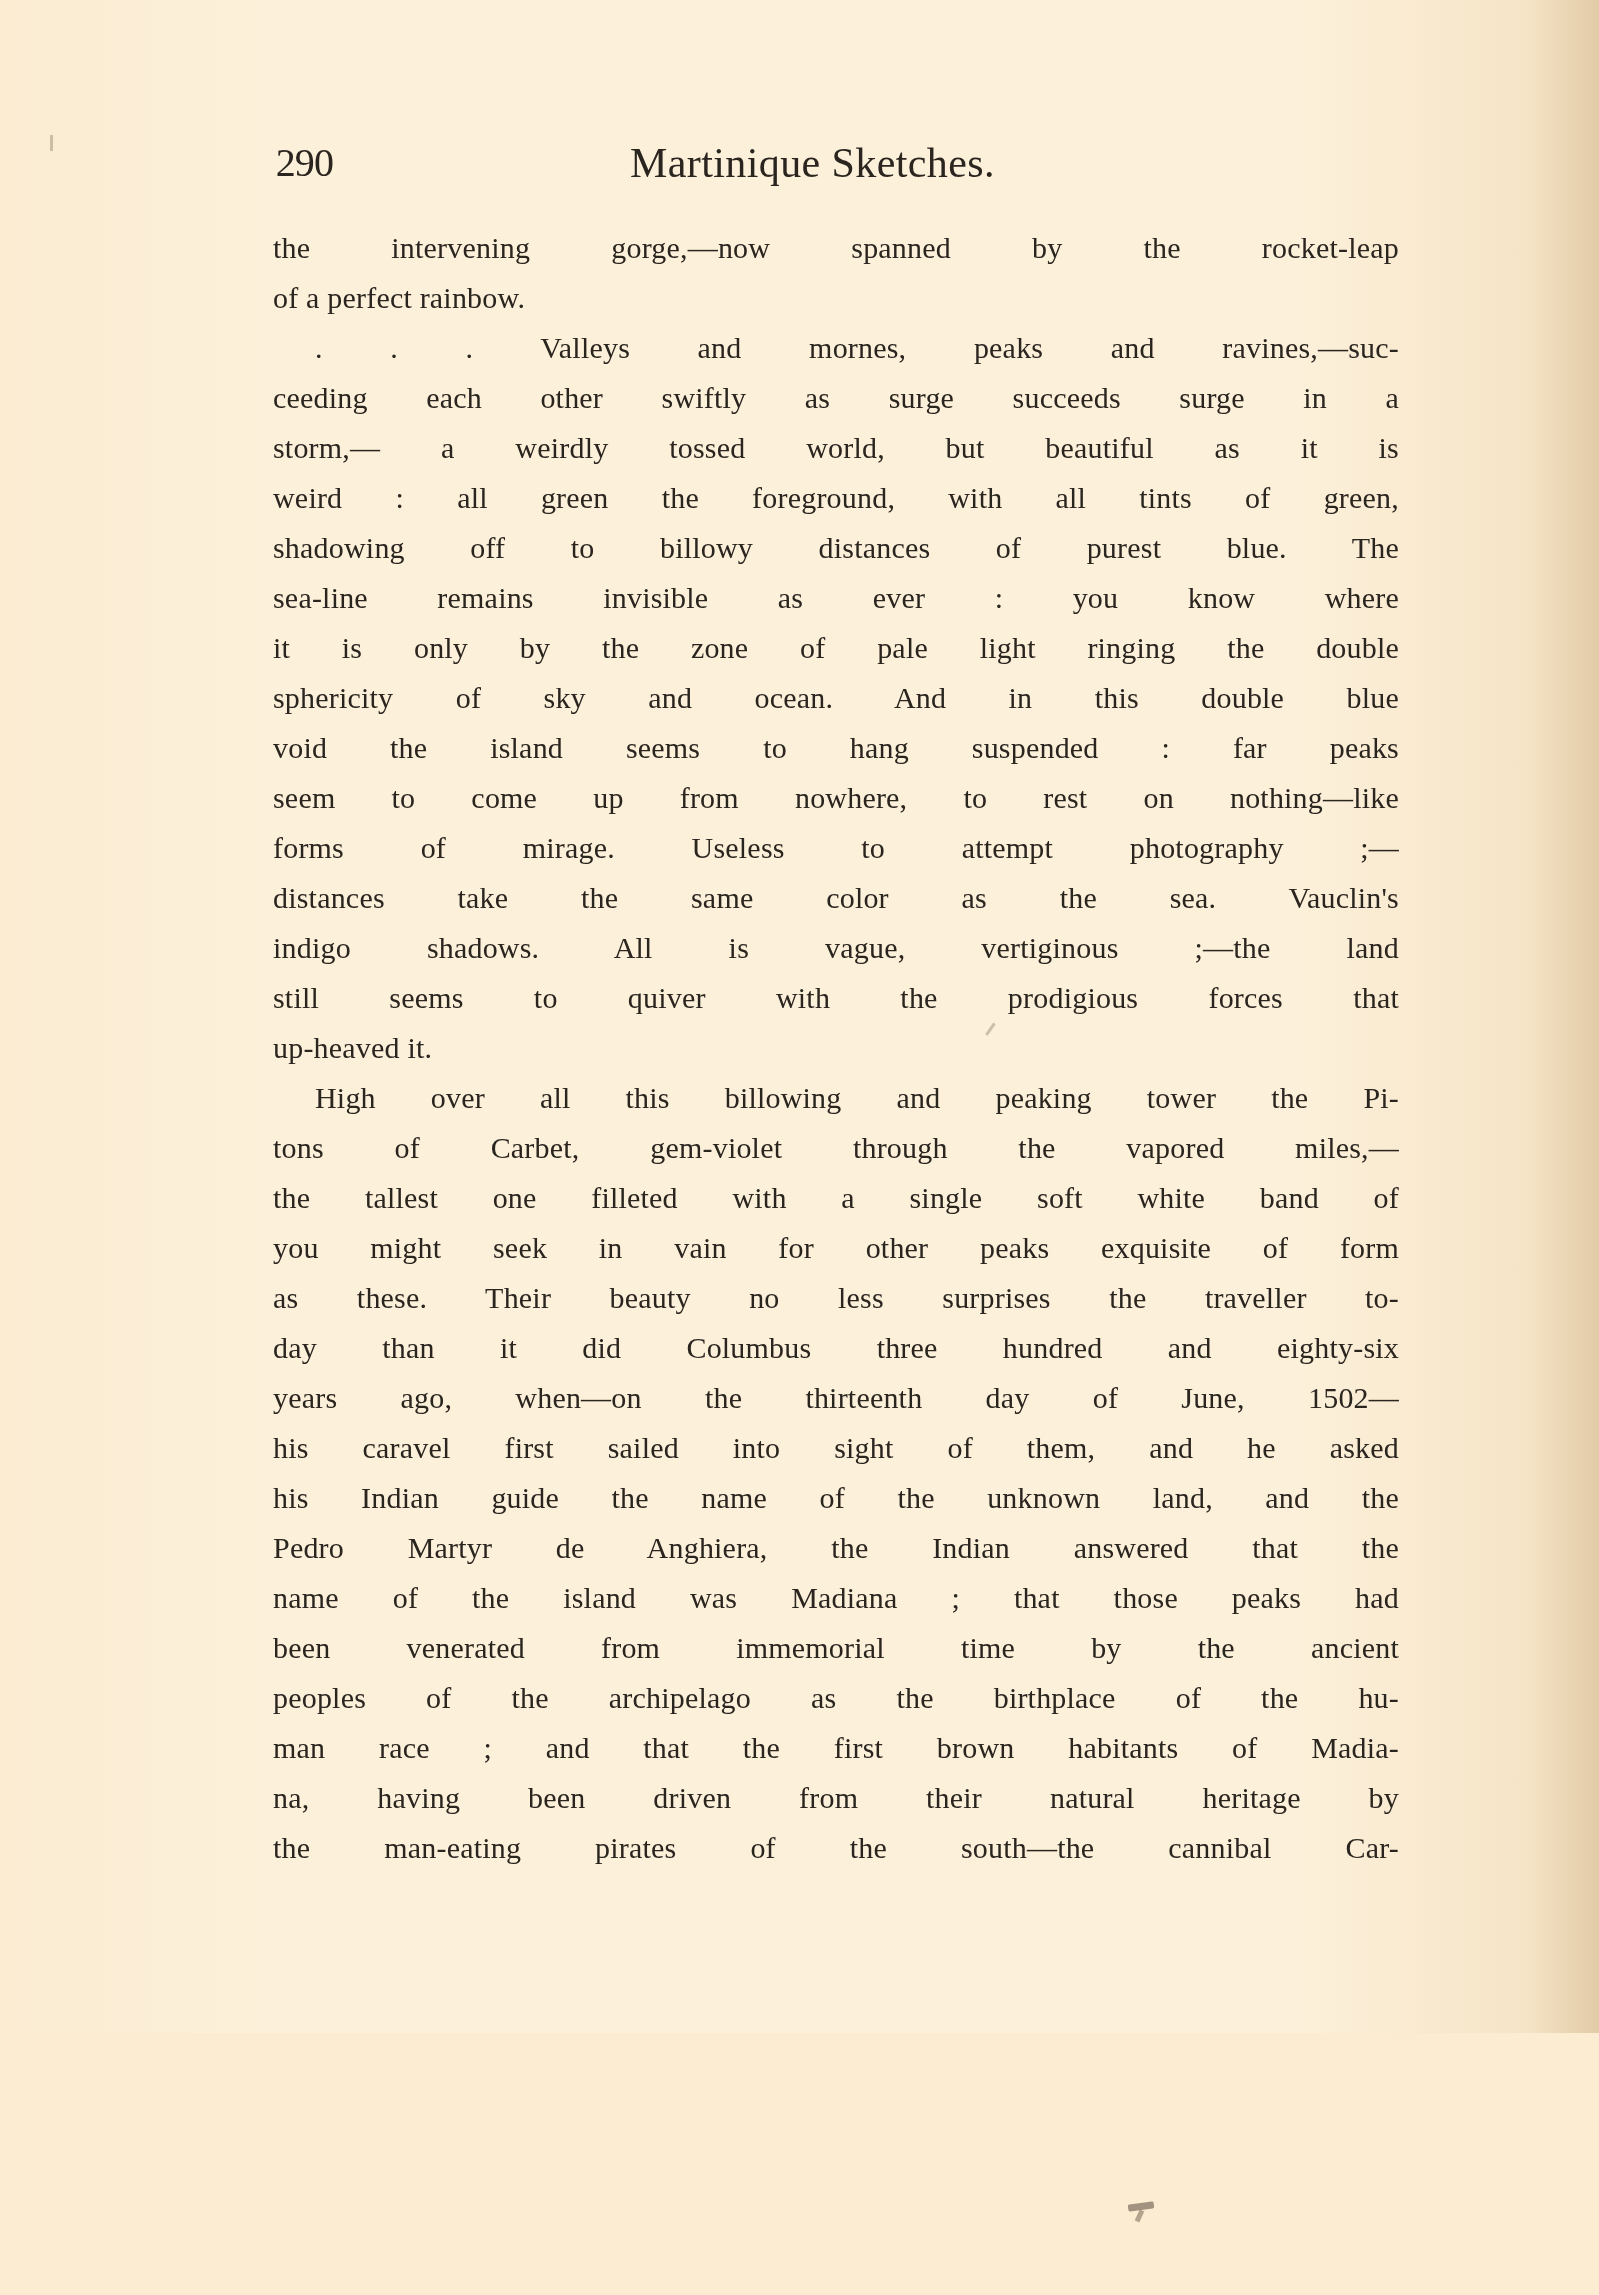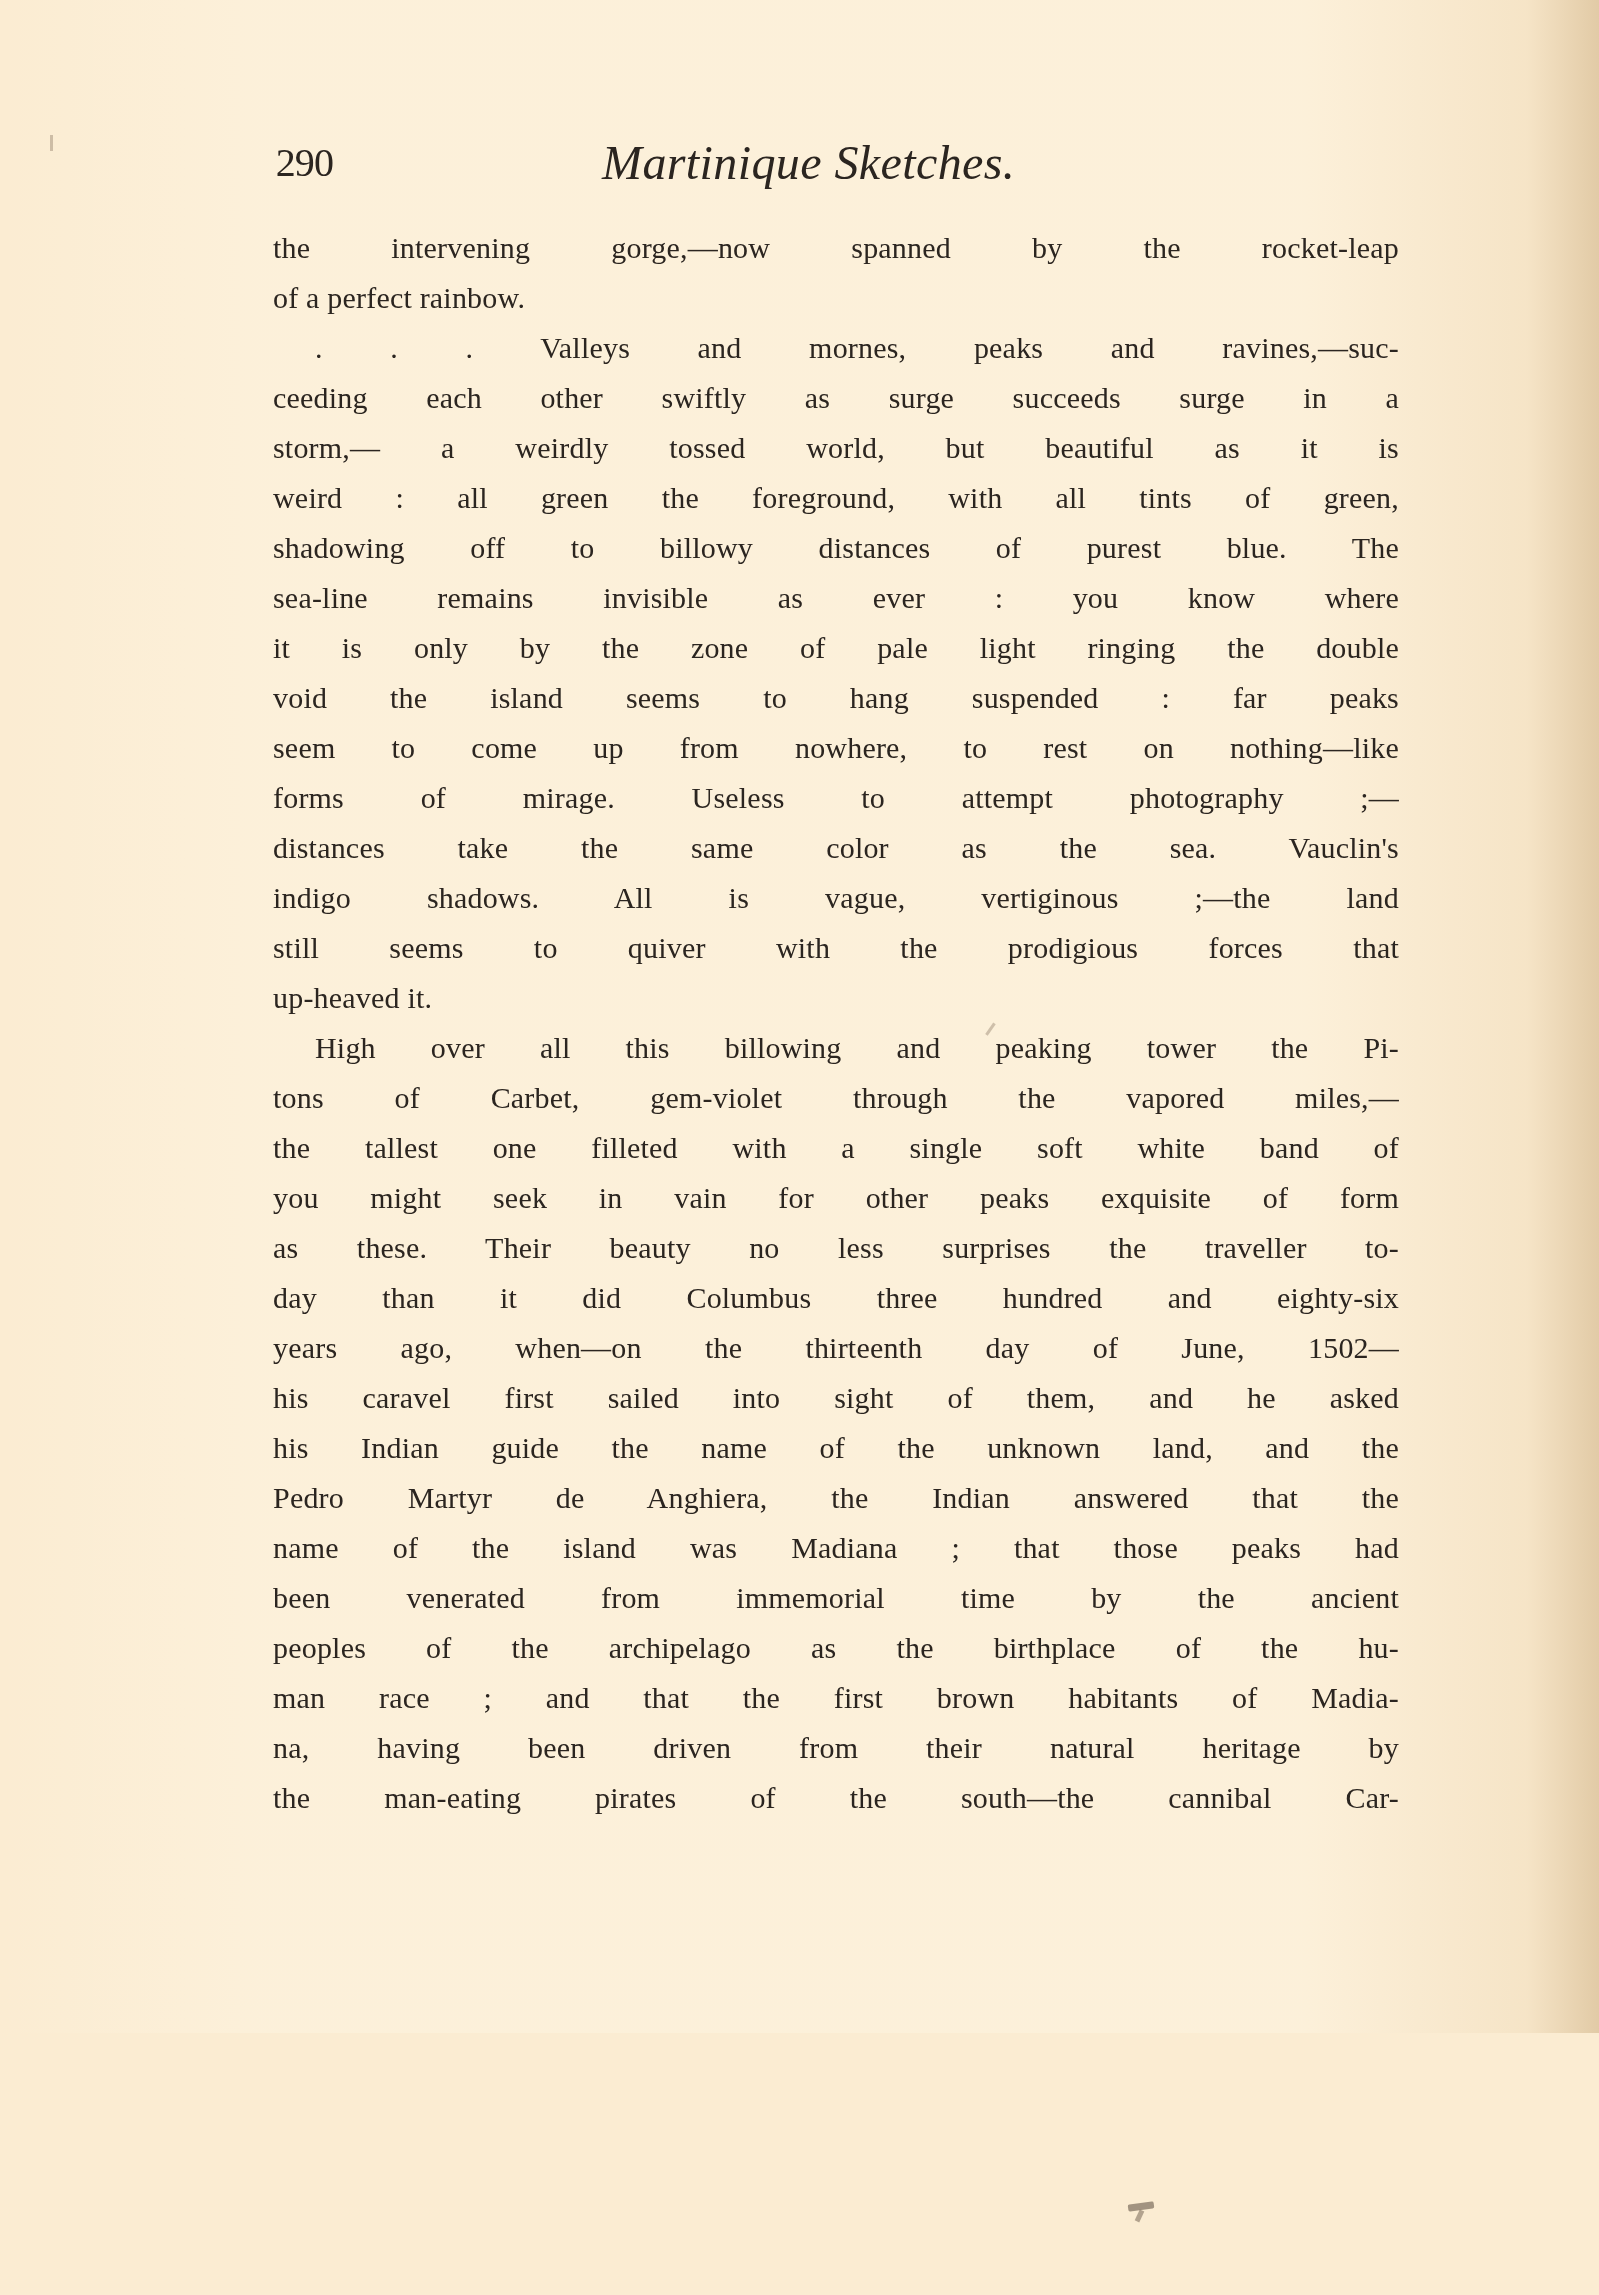--- a/index.html
+++ b/index.html
@@ -39,25 +39,24 @@
   .page-number {
     position: absolute;
     left: 1.7px;
     top: 0;
     font-size: 40px;
     line-height: 52px;
     letter-spacing: -0.9px;
   }
   .running-title {
     position: absolute;
-    left: 328px;
+    left: 356px;
     top: 0;
-    font-size: 48px;
+    font-size: 42px;
     line-height: 52px;
-    font-style: italic;
     letter-spacing: 0.4px;
   }
   .body-text {
     position: absolute;
     left: 273px;
     top: 223px;
     width: 1126px;
   }
   .line {
     display: block;
@@ -113,20 +112,21 @@
   <div class="body-text" id="body-text">
       <span class="line">the intervening gorge,—now spanned by the rocket-leap</span>
       <span class="line last">of a perfect rainbow.</span>
       <span class="line indent">. . . Valleys and mornes, peaks and ravines,—suc-</span>
       <span class="line">ceeding each other swiftly as surge succeeds surge in a</span>
       <span class="line">storm,— a weirdly tossed world, but beautiful as it is</span>
       <span class="line">weird : all green the foreground, with all tints of green,</span>
       <span class="line">shadowing off to billowy distances of purest blue.  The</span>
       <span class="line">sea-line remains invisible as ever : you know where</span>
       <span class="line">it is only by the zone of pale light ringing the double</span>
+      <span class="line">sphericity of sky and ocean.  And in this double blue</span>
       <span class="line">void the island seems to hang suspended : far peaks</span>
       <span class="line">seem to come up from nowhere, to rest on nothing—like</span>
       <span class="line">forms of mirage.  Useless to attempt photography ;—</span>
       <span class="line">distances take the same color as the sea.  Vauclin's</span>
       <span class="line">indigo shadows.  All is vague, vertiginous ;—the land</span>
       <span class="line">still seems to quiver with the prodigious forces that</span>
       <span class="line last">up-heaved it.</span>
       <span class="line indent">High over all this billowing and peaking tower the Pi-</span>
       <span class="line">tons of Carbet, gem-violet through the vapored miles,—</span>
       <span class="line">the tallest one filleted with a single soft white band of</span>

